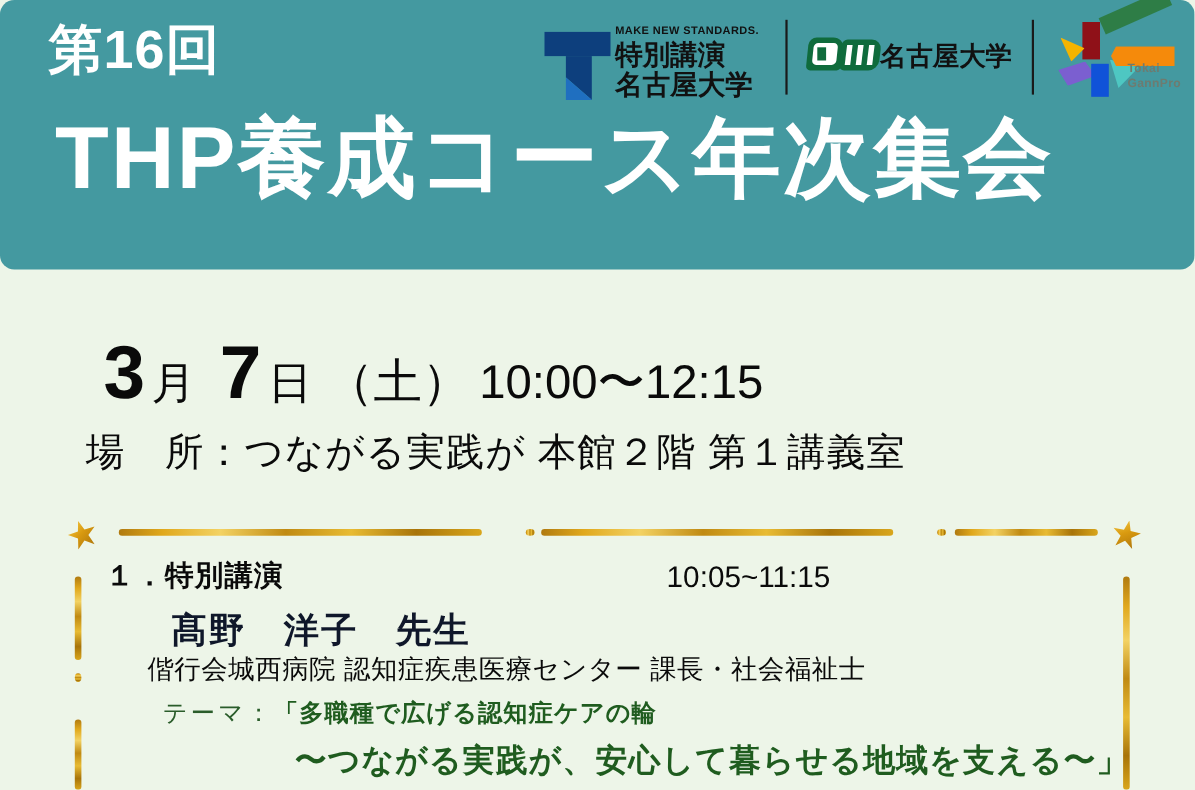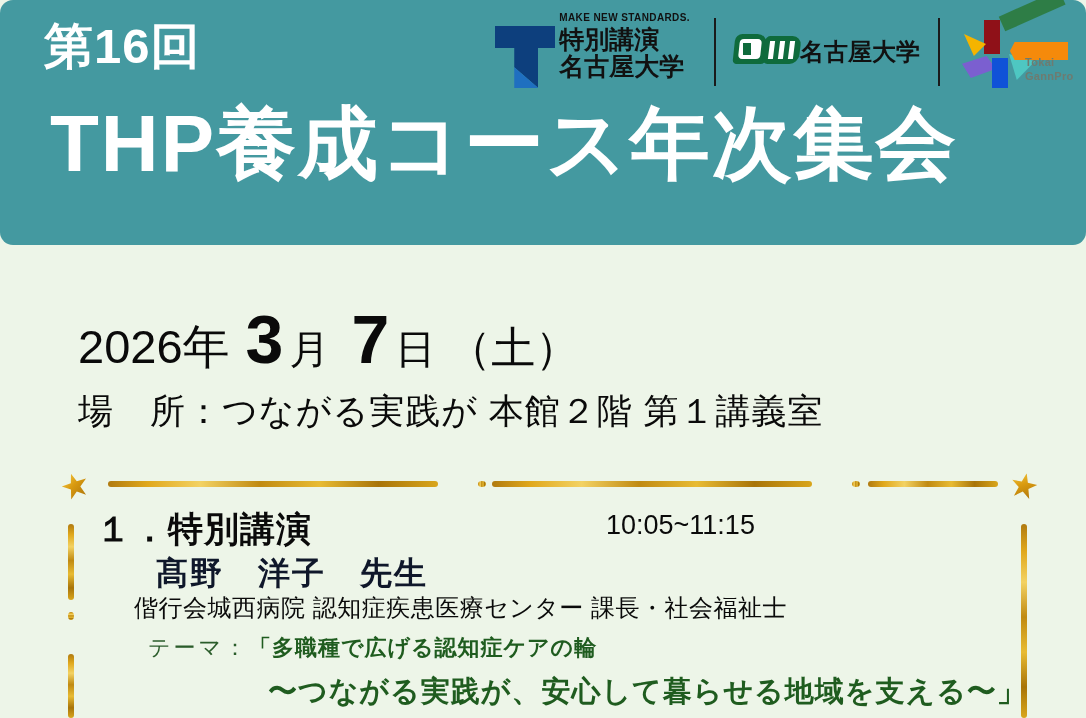--- a/index.html
+++ b/index.html
@@ -56,21 +56,21 @@
     right: 18px;
     top: 8px;
     height: 88px;
     display: flex;
     align-items: center;
     gap: 0;
   }
 
   .logo-thu {
     display: flex;
-    align-items: flex-start;
+    align-items: flex-end;
     height: 78px;
     padding-right: 12px;
   }
   .thu-mark {
     width: 60px;
     height: 62px;
     position: relative;
     margin-top: 13px;
     margin-right: 4px;
   }
@@ -325,21 +325,21 @@
   .vleft-a  { left: 68px; top: 524px; width: 6px; height: 76px; }
   .vleft-dot{ left: 68px; top: 612px; width: 6px; height: 8px; border-radius: 50%; }
   .vleft-b  { left: 68px; top: 654px; width: 6px; height: 64px; }
   .vright-a { left: 1021px; top: 524px; width: 6px; height: 194px; }
 
   
   .prog-heading {
     position: absolute;
     left: 96px;
     top: 506px;
-    font-size: 35px;
+    font-size: 26px;
     font-weight: 700;
     color: #0a0a0a;
     letter-spacing: 1px;
     white-space: nowrap;
   }
   .prog-time {
     position: absolute;
     left: 606px;
     top: 510px;
     font-size: 27px;
@@ -446,26 +446,26 @@
       <div class="gp-shape gp-blue"></div>
       <div class="gp-shape gp-cyan"></div>
       <div class="gp-shape gp-orange"></div>
       <div class="gp-label"><span>Tokai</span><br><span>GannPro</span></div>
     </div>
 
   </div>
 </div>
 
 <div class="date-line">
-  <span class="d-year">2026年</span>
   <span class="d-big">3</span>
   <span class="d-unit">月</span>
   <span class="d-big">7</span>
   <span class="d-unit">日</span>
   <span class="d-dow">（土）</span>
+  <span class="d-time">10:00〜12:15</span>
 </div>
 
 <div class="venue-line">場　所：つながる実践が 本館２階 第１講義室</div>
 
 <div class="decor-star star-left"></div>
 <div class="gold-seg seg-a"></div>
 <div class="gold-seg seg-dot-a"></div>
 <div class="gold-seg seg-b"></div>
 <div class="gold-seg seg-dot-b"></div>
 <div class="gold-seg seg-c"></div>

